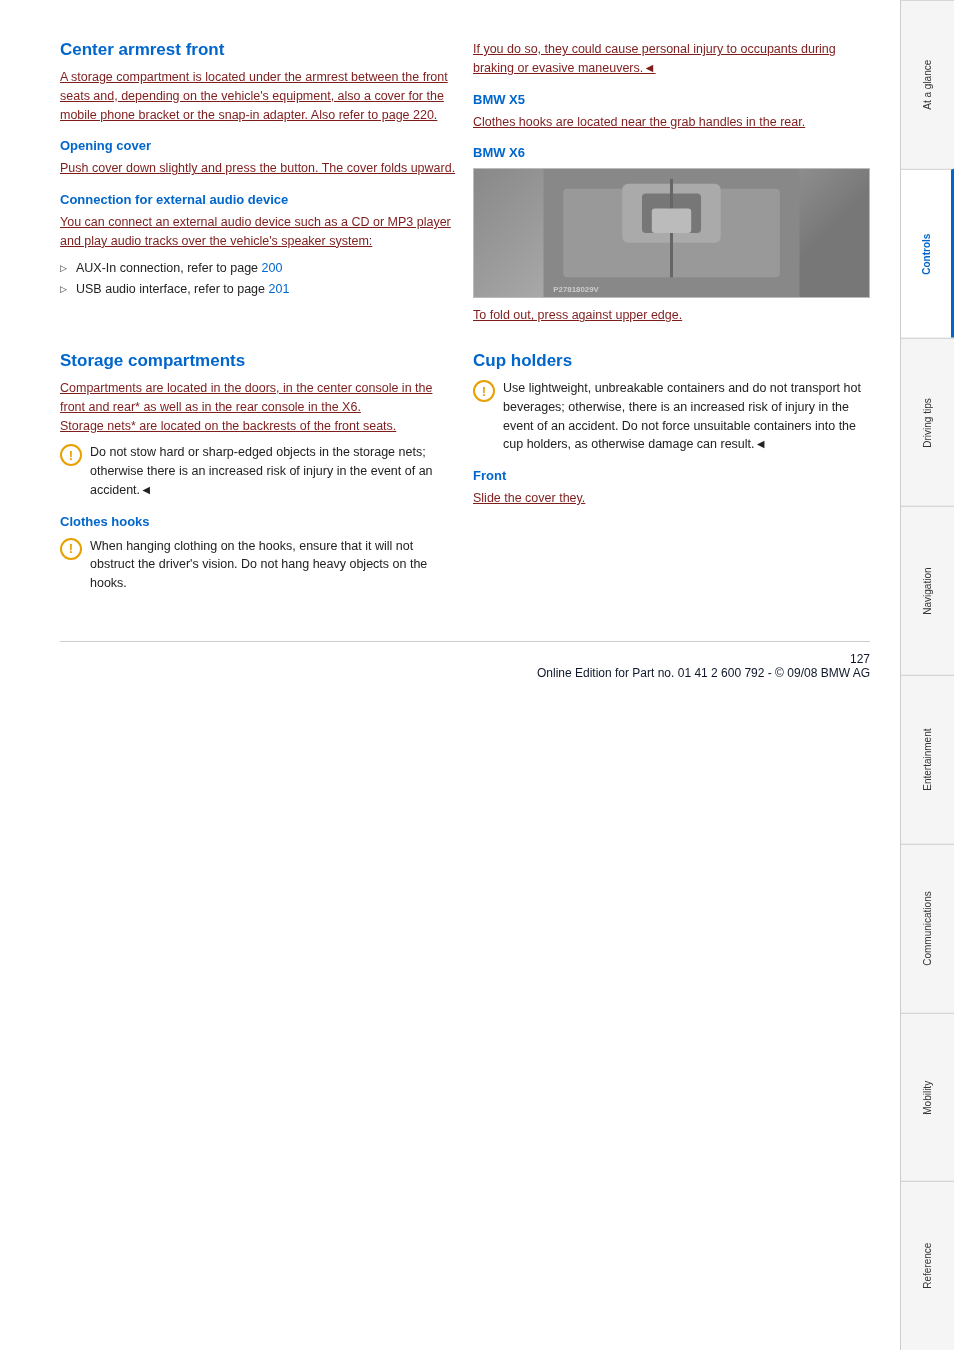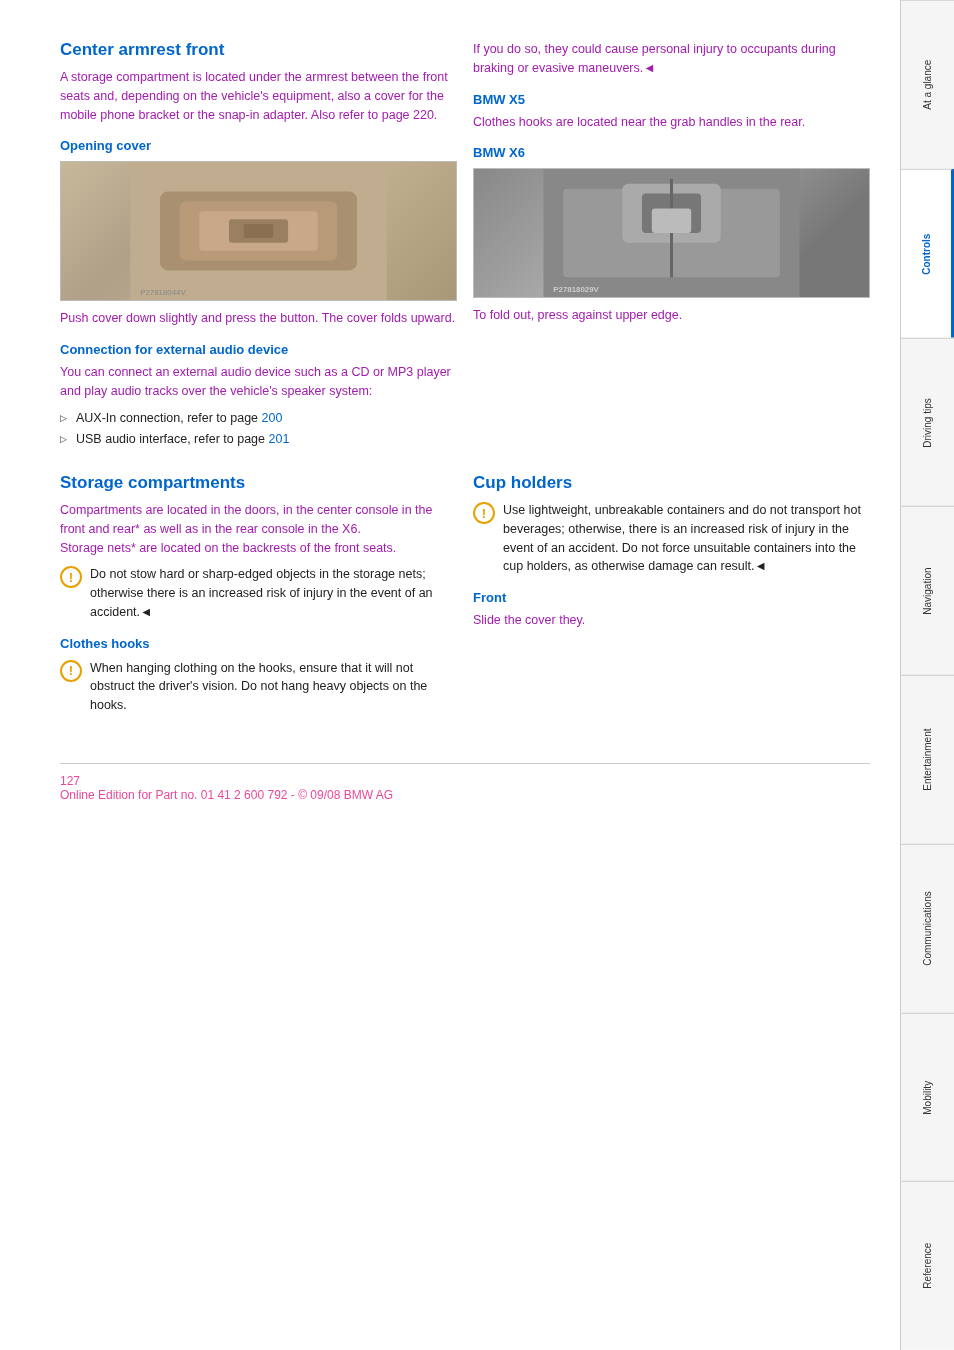--- a/index.html
+++ b/index.html
@@ -63,21 +63,22 @@
       font-size: 13px;
       font-weight: bold;
       margin-bottom: 6px;
       margin-top: 14px;
     }
 
     p.body-text {
       font-size: 12.5px;
       line-height: 1.5;
       margin-bottom: 8px;
-      color: #a21caf;
+      color: #7f1d1d;
+      text-decoration: underline;
     }
 
     .two-col {
       display: grid;
       grid-template-columns: 1fr 1fr;
       gap: 16px;
       margin-bottom: 16px;
     }
 
     .col-left {}
@@ -165,23 +166,23 @@
       font-size: 9px;
       top: 3px;
     }
 
     .bullet-list a, a {
       color: #0066cc;
       text-decoration: none;
     }
 
     .page-footer {
-      text-align: left;
+      text-align: right;
       font-size: 12px;
-      color: #ec4899;
+      color: #0f172a;
       margin-top: 40px;
       padding-top: 10px;
       border-top: 1px solid #ccc;
     }
 
     .section-divider {
       margin: 18px 0 10px 0;
     }
 
     .img-caption {
@@ -201,32 +202,20 @@
 
 <div class="main-content">
 
   <div class="two-col">
     <div class="col-left">
       <h2 class="section-title">Center armrest front</h2>
       <p class="body-text">A storage compartment is located under the armrest between the front seats and, depending on the vehicle's equipment, also a cover for the mobile phone bracket or the snap-in adapter. Also refer to page 220.</p>
 
       <h3 class="subsection-title">Opening cover</h3>
 
-      <div class="image-placeholder img-armrest">
-
-        <svg width="100%" height="100%" viewBox="0 0 260 140" xmlns="http://www.w3.org/2000/svg">
-          <rect width="260" height="140" fill="#c0ad90"></rect>
-          <rect x="30" y="30" width="200" height="80" rx="8" fill="#a89070"></rect>
-          <rect x="50" y="40" width="160" height="60" rx="6" fill="#b89a78"></rect>
-          <rect x="70" y="50" width="120" height="40" rx="4" fill="#c8a888"></rect>
-          <rect x="100" y="58" width="60" height="24" rx="3" fill="#9a8060"></rect>
-          <rect x="115" y="63" width="30" height="14" rx="2" fill="#8a7050"></rect>
-          <text x="10" y="135" font-size="8" fill="#888">P27818044V</text>
-        </svg>
-      </div>
 
       <p class="body-text img-caption">Push cover down slightly and press the button. The cover folds upward.</p>
 
       <h3 class="subsection-title">Connection for external audio device</h3>
       <p class="body-text">You can connect an external audio device such as a CD or MP3 player and play audio tracks over the vehicle's speaker system:</p>
       <ul class="bullet-list">
         <li>AUX-In connection, refer to page <a>200</a></li>
         <li>USB audio interface, refer to page <a>201</a></li>
       </ul>
     </div>

